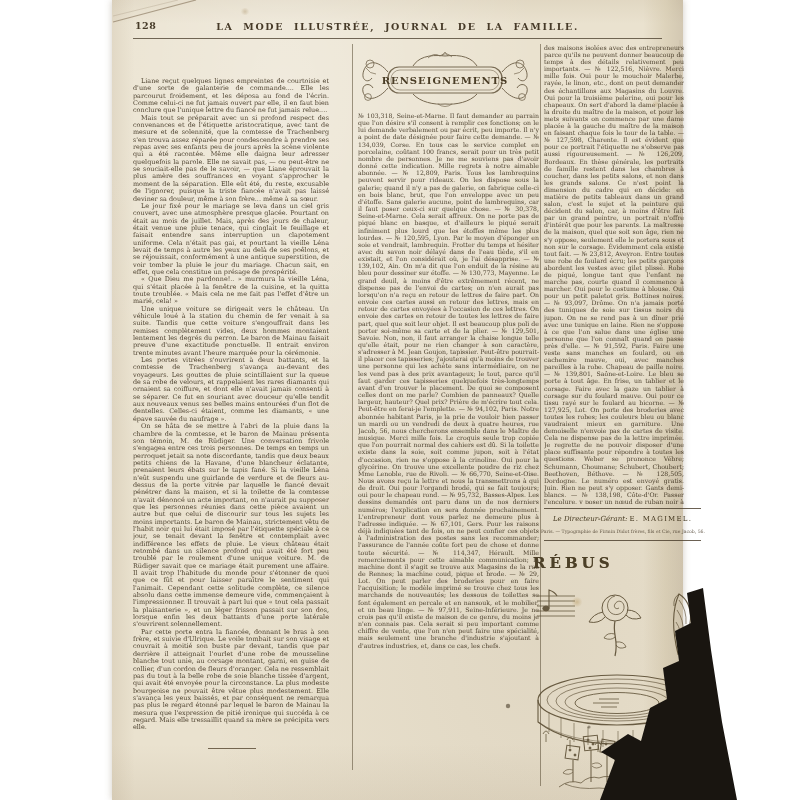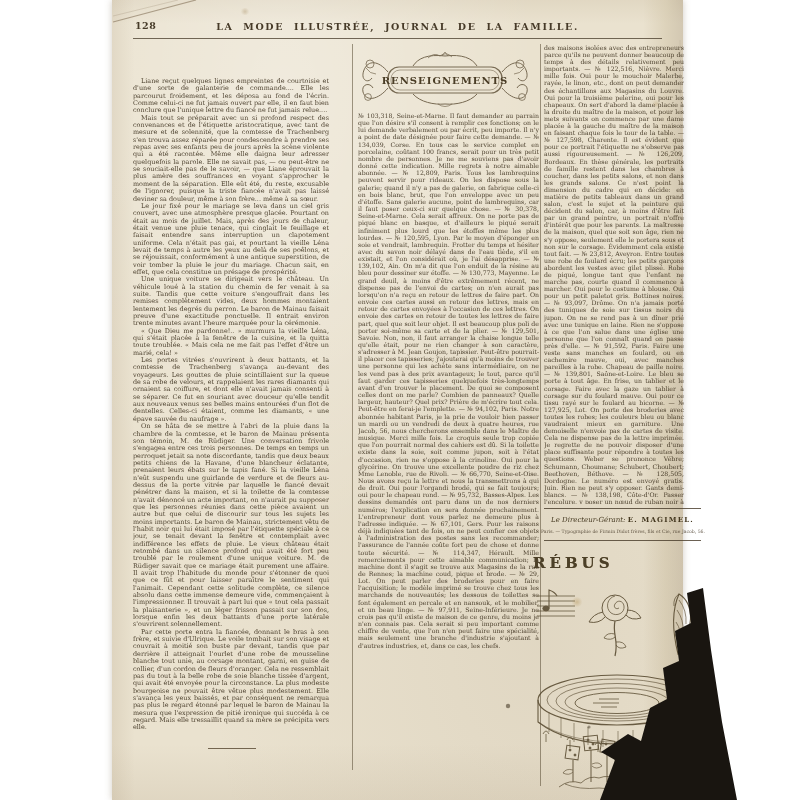--- a/index.html
+++ b/index.html
@@ -31,21 +31,21 @@
   .col3{left:411px;top:44px;width:140px;height:460px;font-size:6.2px;line-height:7.1px;}
   .vrule{position:absolute;top:44px;width:0;border-left:1px solid rgba(85,72,50,.55);}
   .vrule.v1{left:219px;height:726px;}
   .vrule.v2{left:407px;height:742px;}
   .endrule{position:absolute;left:75px;top:748px;width:48px;border-top:1px solid rgba(85,70,48,.8);}
   .banner{position:absolute;left:225px;top:50px;width:174px;height:60px;}
   .footrule{position:absolute;left:411px;width:157px;border-top:1px solid rgba(70,58,40,.8);}
   .fr1{top:508px;} .fr2{top:540px;}
   .director{position:absolute;left:411px;top:515px;width:157px;text-align:center;font-size:7px;white-space:nowrap;color:#43371f;}
   .director .lbl{font-style:italic;}
-  .director .nm{font-weight:bold;letter-spacing:1.2px;}
+  .director .nm{font-weight:normal;letter-spacing:1.2px;}
   .imprint{position:absolute;left:406px;top:529px;width:168px;text-align:center;font-size:4.6px;color:rgba(70,58,40,.85);white-space:nowrap;}
   .rebus-title{position:absolute;left:400px;top:554px;width:180px;text-align:left;font-size:15px;font-weight:bold;letter-spacing:4px;color:#4c4028;text-shadow:0 0 .4px #7a6a4c;}
   .rebus-art{position:absolute;left:396px;top:582px;width:176px;height:218px;}
   .overlay{position:absolute;left:0;top:0;width:800px;height:800px;pointer-events:none;}
   .spot{position:absolute;border-radius:50%;}
 </style>
 </head>
 <body>
 
 <div class="page">
@@ -55,22 +55,22 @@
       <span class="pageno">128</span>
       <div class="masthead">LA MODE ILLUSTRÉE, JOURNAL DE LA FAMILLE.</div>
     </div>
     <div class="headrule"></div>
 
     <div class="col col1">
       <div>
           <p>Liane reçut quelques lignes empreintes de courtoisie et d'une sorte de galanterie de commande.... Elle les parcourut froidement, et les déposa au fond de l'écrin. Comme celui-ci ne fut jamais ouvert par elle, il en faut bien conclure que l'unique lettre du fiancé ne fut jamais relue....</p>
           <p>Mais tout se préparait avec un si profond respect des convenances et de l'étiquette aristocratique, avec tant de mesure et de solennité, que la comtesse de Trachenberg s'en trouva assez réparée pour condescendre à prendre ses repas avec ses enfants peu de jours après la scène violente qui a été racontée. Même elle daigna leur adresser quelquefois la parole. Elle ne savait pas, — ou peut-être ne se souciait-elle pas de le savoir, — que Liane éprouvait la plus amère des souffrances en voyant s'approcher le moment de la séparation. Elle eût été, du reste, excusable de l'ignorer, puisque la triste fiancée n'avait pas laissé deviner sa douleur, même à son frère... même à sa sœur.</p>
           <p>Le jour fixé pour le mariage se leva dans un ciel gris couvert, avec une atmosphère presque glacée. Pourtant on était au mois de juillet. Mais, après des jours de chaleur, était venue une pluie tenace, qui cinglait le feuillage et faisait entendre sans interruption un clapotement uniforme. Cela n'était pas gai, et pourtant la vieille Léna levait de temps à autre les yeux au delà de ses poêlons, et se réjouissait, conformément à une antique superstition, de voir tomber la pluie le jour du mariage. Chacun sait, en effet, que cela constitue un présage de prospérité.</p>
+          <p>« Que Dieu me pardonne!.. » murmura la vieille Léna, qui s'était placée à la fenêtre de la cuisine, et la quitta toute troublée. « Mais cela ne me fait pas l'effet d'être un marié, cela! »</p>
           <p>Une unique voiture se dirigeait vers le château. Un véhicule loué à la station du chemin de fer venait à sa suite. Tandis que cette voiture s'engouffrait dans les remises complètement vides, deux hommes montaient lentement les degrés du perron. Le baron de Mainau faisait preuve d'une exactitude ponctuelle. Il entrait environ trente minutes avant l'heure marquée pour la cérémonie.</p>
-          <p>« Que Dieu me pardonne!.. » murmura la vieille Léna, qui s'était placée à la fenêtre de la cuisine, et la quitta toute troublée. « Mais cela ne me fait pas l'effet d'être un marié, cela! »</p>
           <p>Les portes vitrées s'ouvrirent à deux battants, et la comtesse de Trachenberg s'avança au-devant des voyageurs. Les gouttes de pluie scintillaient sur la queue de sa robe de velours, et rappelaient les rares diamants qui ornaient sa coiffure, et dont elle n'avait jamais consenti à se séparer. Ce fut en souriant avec douceur qu'elle tendit aux nouveaux venus ses belles mains entourées d'un flot de dentelles. Celles-ci étaient, comme les diamants, « une épave sauvée du naufrage ».</p>
           <p>On se hâta de se mettre à l'abri de la pluie dans la chambre de la comtesse, et le baron de Mainau présenta son témoin, M. de Rüdiger. Une conversation frivole s'engagea entre ces trois personnes. De temps en temps un perroquet jetait sa note discordante, tandis que deux beaux petits chiens de la Havane, d'une blancheur éclatante, prenaient leurs ébats sur le tapis fané. Si la vieille Léna n'eût suspendu une guirlande de verdure et de fleurs au-dessus de la porte vitrée par laquelle le fiancé devait pénétrer dans la maison, et si la toilette de la comtesse n'avait dénoncé un acte important, on n'aurait pu supposer que les personnes réunies dans cette pièce avaient un autre but que celui de discourir sur tous les sujets les moins importants. Le baron de Mainau, strictement vêtu de l'habit noir qui lui était imposé par l'étiquette spéciale à ce jour, se tenait devant la fenêtre et contemplait avec indifférence les effets de pluie. Le vieux château était retombé dans un silence profond qui avait été fort peu troublé par le roulement d'une unique voiture. M. de Rüdiger savait que ce mariage était purement une affaire. Il avait trop l'habitude du monde pour s'étonner de quoi que ce fût et pour laisser paraître le sentiment qui l'animait. Cependant cette solitude complète, ce silence absolu dans cette immense demeure vide, commençaient à l'impressionner. Il trouvait à part lui que « tout cela passait la plaisanterie », et un léger frisson passait sur son dos, lorsque enfin les deux battants d'une porte latérale s'ouvrirent solennellement.</p>
           <p>Par cette porte entra la fiancée, donnant le bras à son frère, et suivie d'Ulrique. Le voile tombait sur son visage et couvrait à moitié son buste par devant, tandis que par derrière il atteignait l'ourlet d'une robe de mousseline blanche tout unie, au corsage montant, garni, en guise de collier, d'un cordon de fleurs d'oranger. Cela ne ressemblait pas du tout à la belle robe de soie blanche tissée d'argent, qui avait été envoyée pour la circonstance. La plus modeste bourgeoise ne pouvait être vêtue plus modestement. Elle s'avança les yeux baissés, et par conséquent ne remarqua pas plus le regard étonné par lequel le baron de Mainau la mesura que l'expression de pitié ironique qui succéda à ce regard. Mais elle tressaillit quand sa mère se précipita vers elle.</p>
         </div>
 
     </div>
     <div class="endrule"></div>
 
     <div class="vrule v1"></div>
     <div class="vrule v2"></div>

